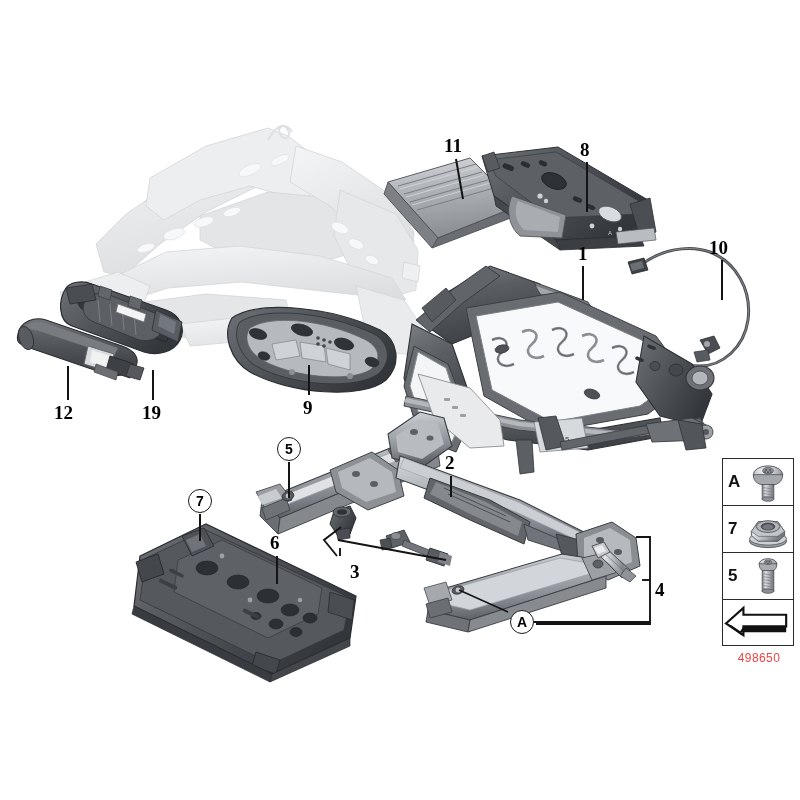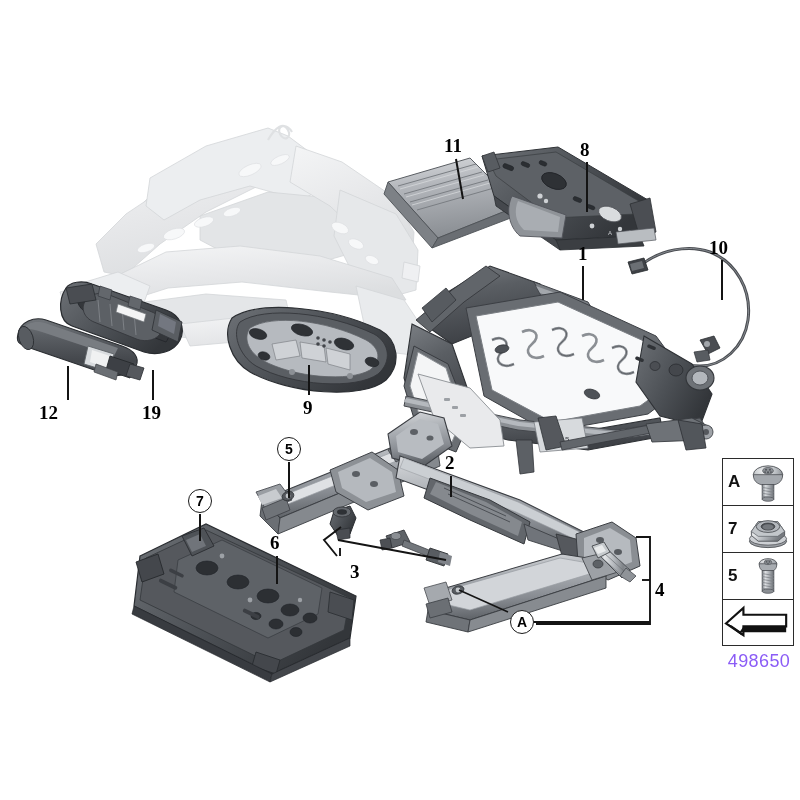--- a/index.html
+++ b/index.html
@@ -76,22 +76,22 @@
     position: absolute;
     right: 2px; top: 0;
     width: 46px; height: 100%;
   }
   .part-number {
     position: absolute;
     left: 722px; top: 651px;
     width: 74px;
     text-align: center;
     font-family: "Liberation Sans", sans-serif;
-    font-size: 18px;
-    color: #8b5cf6;
+    font-size: 12px;
+    color: #ef4444;
     letter-spacing: 0.4px;
   }
 </style>
 </head>
 <body>
 
 <div id="stage">
 
   <svg class="diagram" viewBox="0 0 800 800">
     <defs>
@@ -596,21 +596,21 @@
 
     <g stroke="#141414" stroke-width="2" fill="none">
       <line x1="534" y1="622" x2="650" y2="622"></line>
     </g>
   </svg>
 
   <div class="num-label" style="left:444px; top:136px;">11</div>
   <div class="num-label" style="left:580px; top:140px;">8</div>
   <div class="num-label" style="left:578px; top:244px;">1</div>
   <div class="num-label" style="left:709px; top:238px;">10</div>
-  <div class="num-label" style="left:39px; top:403px;text-align:center;">12</div>
+  <div class="num-label" style="left:54px; top:403px;text-align:center;">12</div>
   <div class="num-label" style="left:142px; top:403px;">19</div>
   <div class="num-label" style="left:303px; top:398px;">9</div>
   <div class="circ-label" style="left:277px; top:437px;">5</div>
   <div class="num-label" style="left:445px; top:453px;">2</div>
   <div class="circ-label" style="left:188px; top:489px;">7</div>
   <div class="num-label" style="left:270px; top:533px;">6</div>
   <div class="num-label" style="left:350px; top:562px;">3</div>
   <div class="num-label" style="left:655px; top:580px;">4</div>
   <div class="circ-label" style="left:510px; top:610px;">A</div>
 

